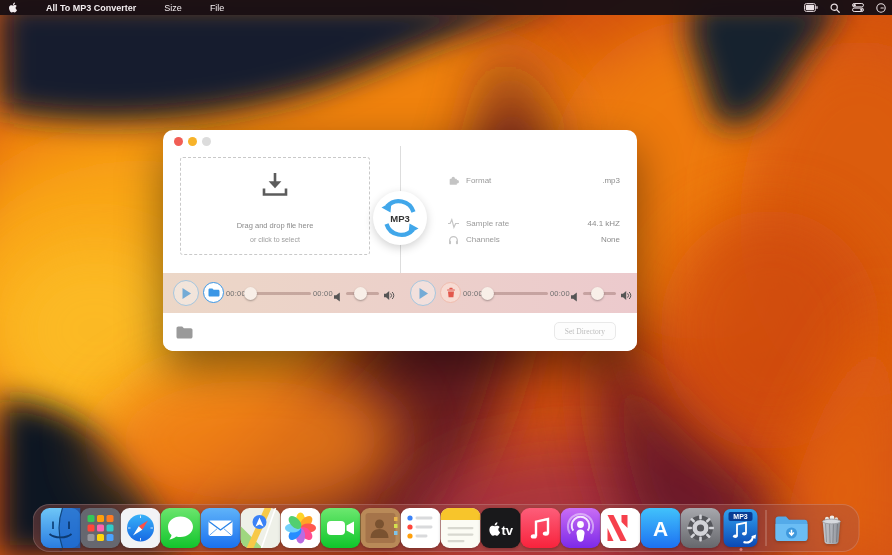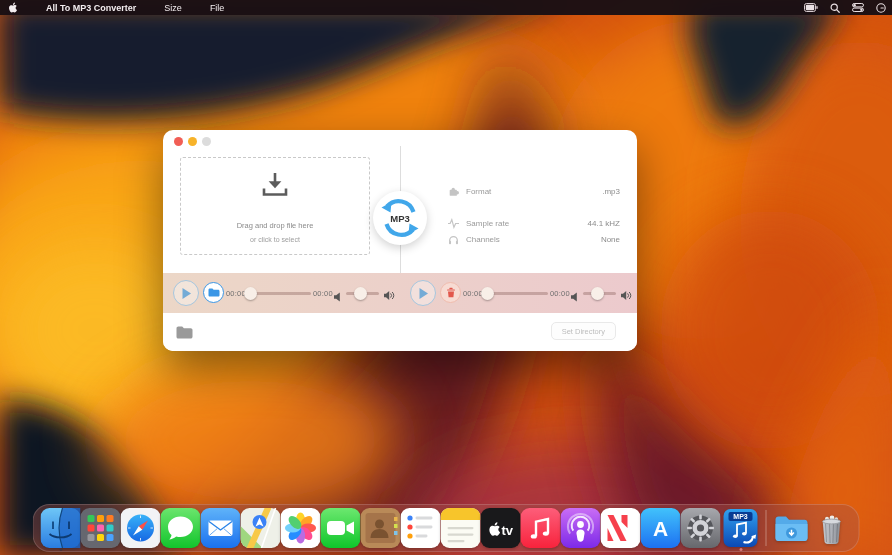--- a/index.html
+++ b/index.html
@@ -33,21 +33,21 @@
   .dz1{position:absolute;top:63px;width:100%;text-align:center;font-size:7.5px;color:#8b8b8b;}
   .dz2{position:absolute;top:78px;width:100%;text-align:center;font-size:7px;color:#9d9d9d;}
 
   .vdiv{position:absolute;left:237px;top:16px;width:1px;height:127px;background:#ddd;}
 
   .badge{position:absolute;left:210px;top:61px;width:54px;height:54px;border-radius:50%;
     background:#fff;box-shadow:0 3px 10px rgba(0,0,0,.18);z-index:3;}
 
   .settings{position:absolute;left:283px;top:0;width:176px;height:143px;}
   .srow{position:absolute;left:0;width:176px;height:16px;}
-  .srow.r0{top:54px}.srow.r1{top:70px}.srow.r2{top:86px}.srow.r3{top:102px}.srow.r4{top:118px}
+  .srow.r0{top:43px}.srow.r1{top:70px}.srow.r2{top:86px}.srow.r3{top:102px}.srow.r4{top:118px}
   .sicon{position:absolute;left:2px;top:2px;width:11px;height:11px;opacity:.5;}
   .slabel{position:absolute;left:20px;top:3px;font-size:8px;color:#9a9a9a;}
   .svalue{position:absolute;right:2px;top:3px;font-size:8px;color:#8c8c8c;}
   .dropdown{position:absolute;right:0;top:-1px;width:52px;height:15px;display:flex;
     align-items:center;background:#fff;border:1px solid #d4d4d4;border-radius:4px;
     padding:0 1px 0 5px;box-sizing:border-box;box-shadow:0 .5px 1px rgba(0,0,0,.1);}
   .dtext{flex:1;font-size:7.5px;color:#3a3a3a;}
   .stepper{width:11px;height:11.5px;background:#3b99fc;border-radius:3px;
     display:flex;align-items:center;justify-content:center;}
 
@@ -70,21 +70,21 @@
   .thumb{position:absolute;top:-5px;width:13px;height:13px;border-radius:50%;
     background:#f8efe8;box-shadow:0 1px 2px rgba(0,0,0,.3);}
   .spk{position:absolute;left:171px;top:15px;}
   .spk2{position:absolute;left:221px;top:14px;}
 
   .winfooter{position:absolute;left:0;top:183px;width:100%;height:38px;background:#fff;
     border-radius:0 0 10px 10px;}
   .foldicon{position:absolute;left:13px;top:12px;}
   .setdir{position:absolute;right:21px;top:9px;height:18px;padding:0 10px;
     font-size:7.5px;color:#bdbdbd;background:#fdfdfd;border:1px solid #e9e9e9;
-    border-radius:5px;font-family:Liberation Sans, sans-serif;cursor:pointer;}
+    border-radius:5px;font-family:Liberation Serif, serif;cursor:pointer;}
 
   
   .dock{position:absolute;left:50%;transform:translateX(-50%);bottom:3px;height:46px;
     display:flex;align-items:center;padding:0 7px;z-index:30;
     background:rgba(164,84,80,.38);border:1px solid rgba(255,255,255,.16);
     border-radius:17px;backdrop-filter:blur(18px);}
   .dicon{width:40px;height:40px;position:relative;flex:0 0 auto;cursor:pointer;}
   .dicon svg{width:40px;height:40px;display:block;filter:drop-shadow(0 1.5px 1.5px rgba(0,0,0,.25));}
   .ddiv{width:1px;height:36px;background:rgba(255,255,255,.35);margin:0 5px;flex:0 0 auto;}
   .rundot{position:absolute;bottom:-3px;left:18.5px;width:3px;height:3px;border-radius:50%;background:#46313a;}

